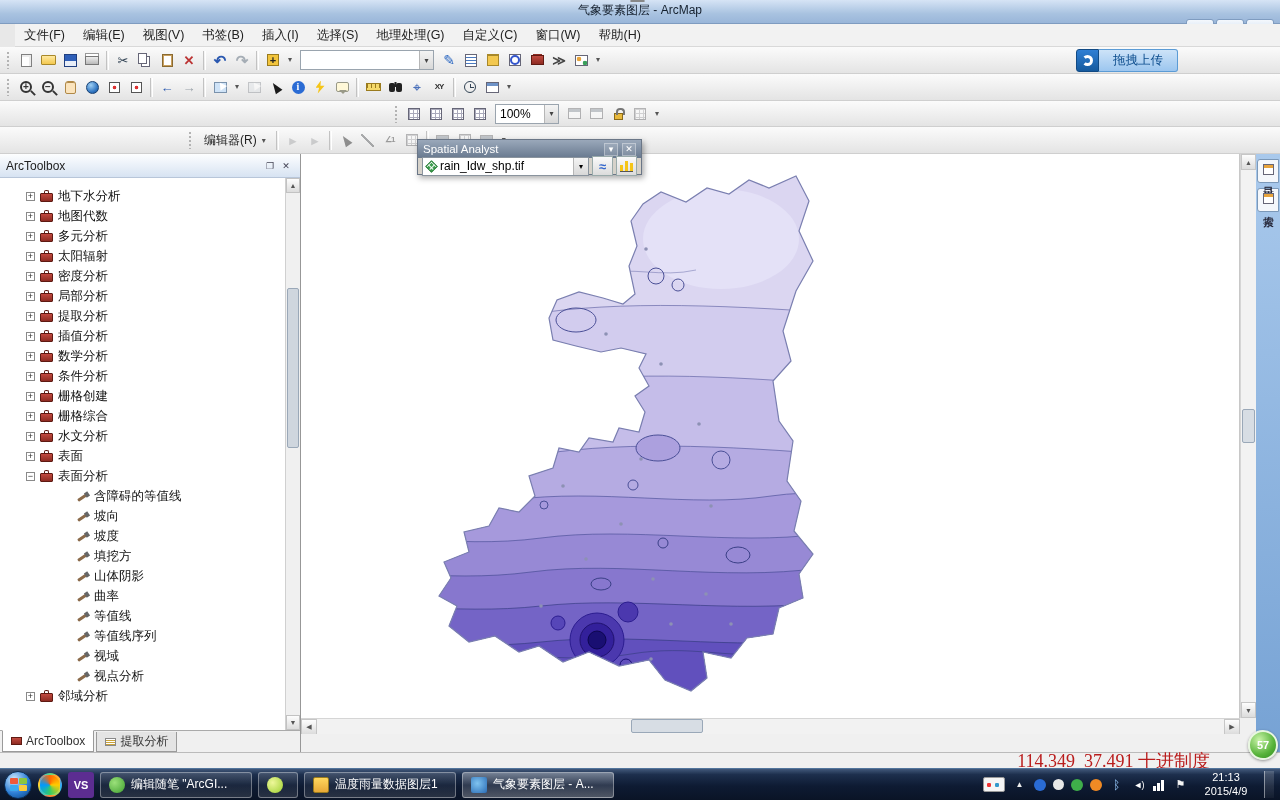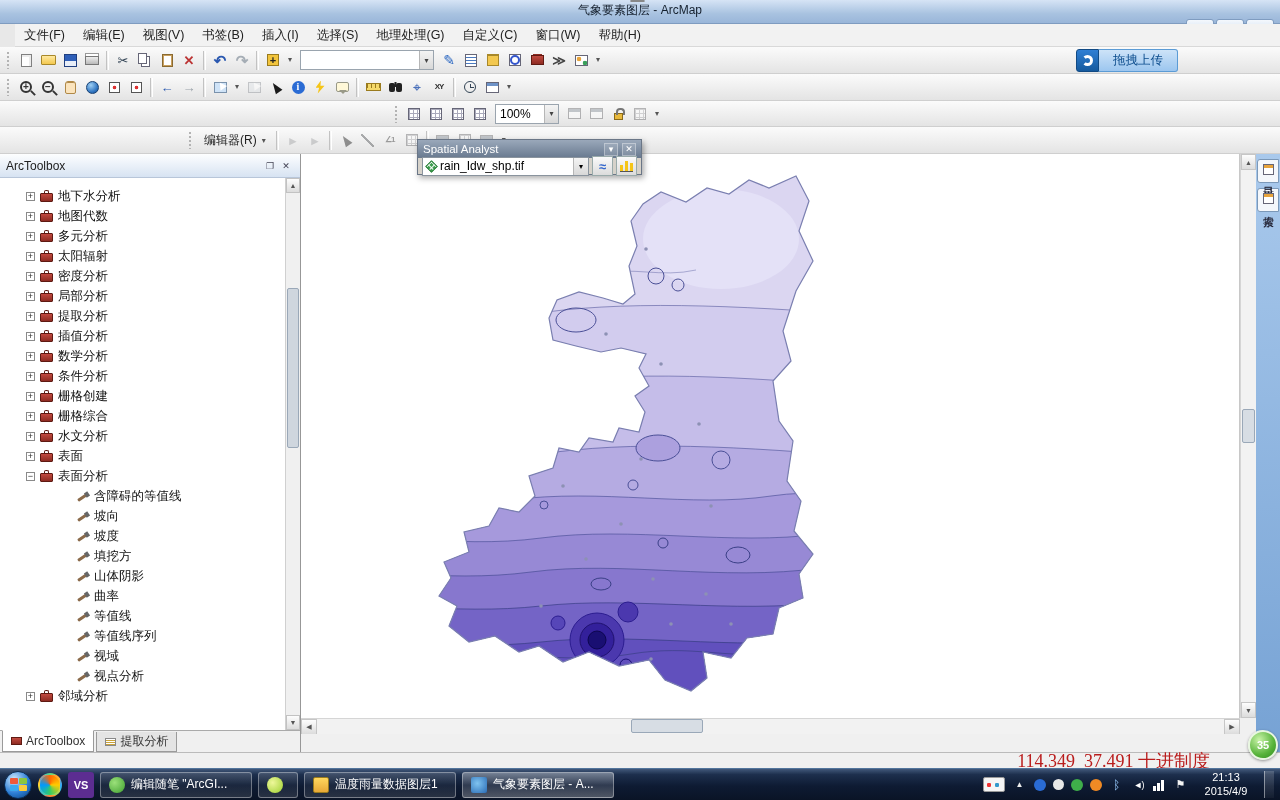--- a/index.html
+++ b/index.html
@@ -928,21 +928,21 @@
     <span class="sa-btn">
         <span class="sa-hist"></span>
       </span>
   </div>
 </div>
 
 <div class="statusbar">
   <span class="status-coords">114.349&nbsp;&nbsp;37.491 十进制度</span>
 </div>
 
-<div class="speed-ball">35</div>
+<div class="speed-ball">57</div>
 
 <div class="taskbar">
   <div class="start-orb">
     <span class="p1"></span>
     <span class="p2"></span>
     <span class="p3"></span>
     <span class="p4"></span>
   </div>
 
     <span class="pin-icon pin-sogou"></span>

